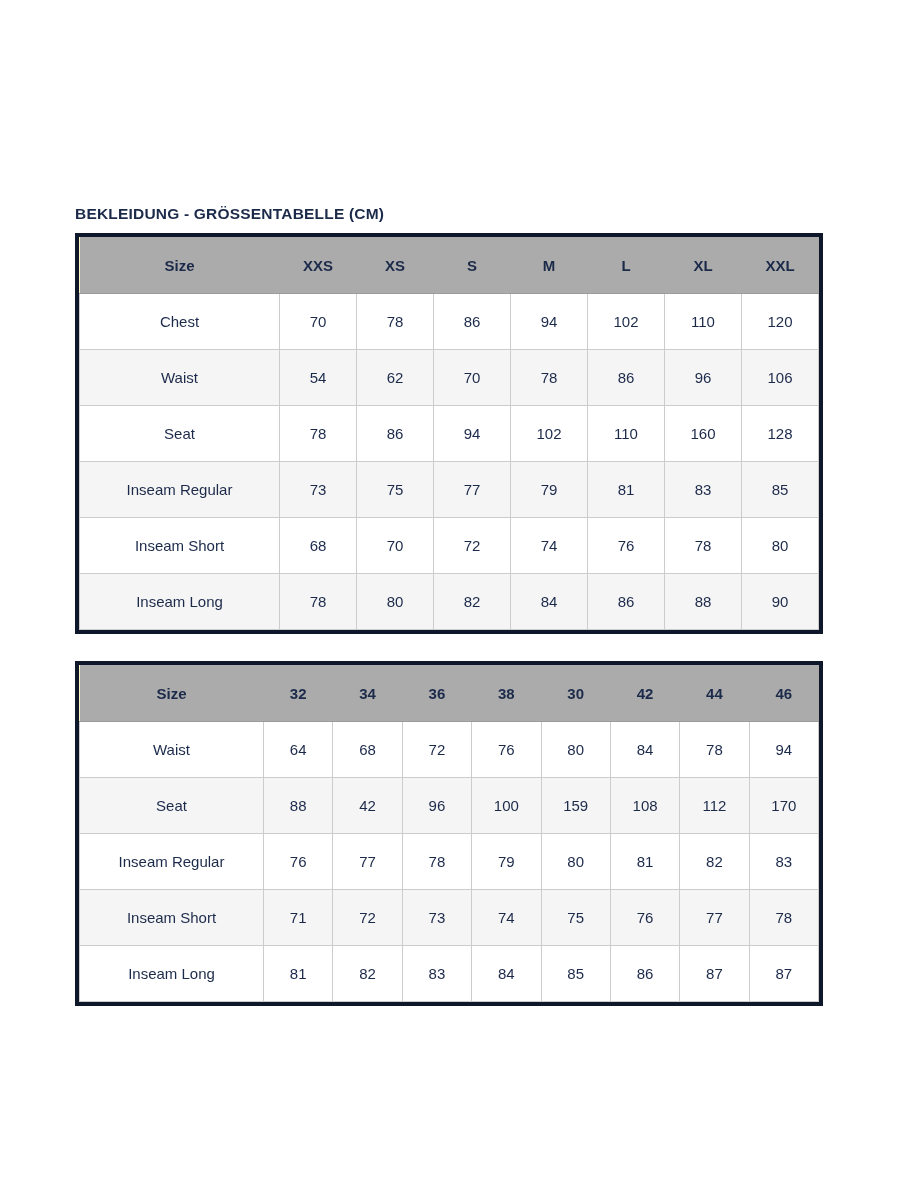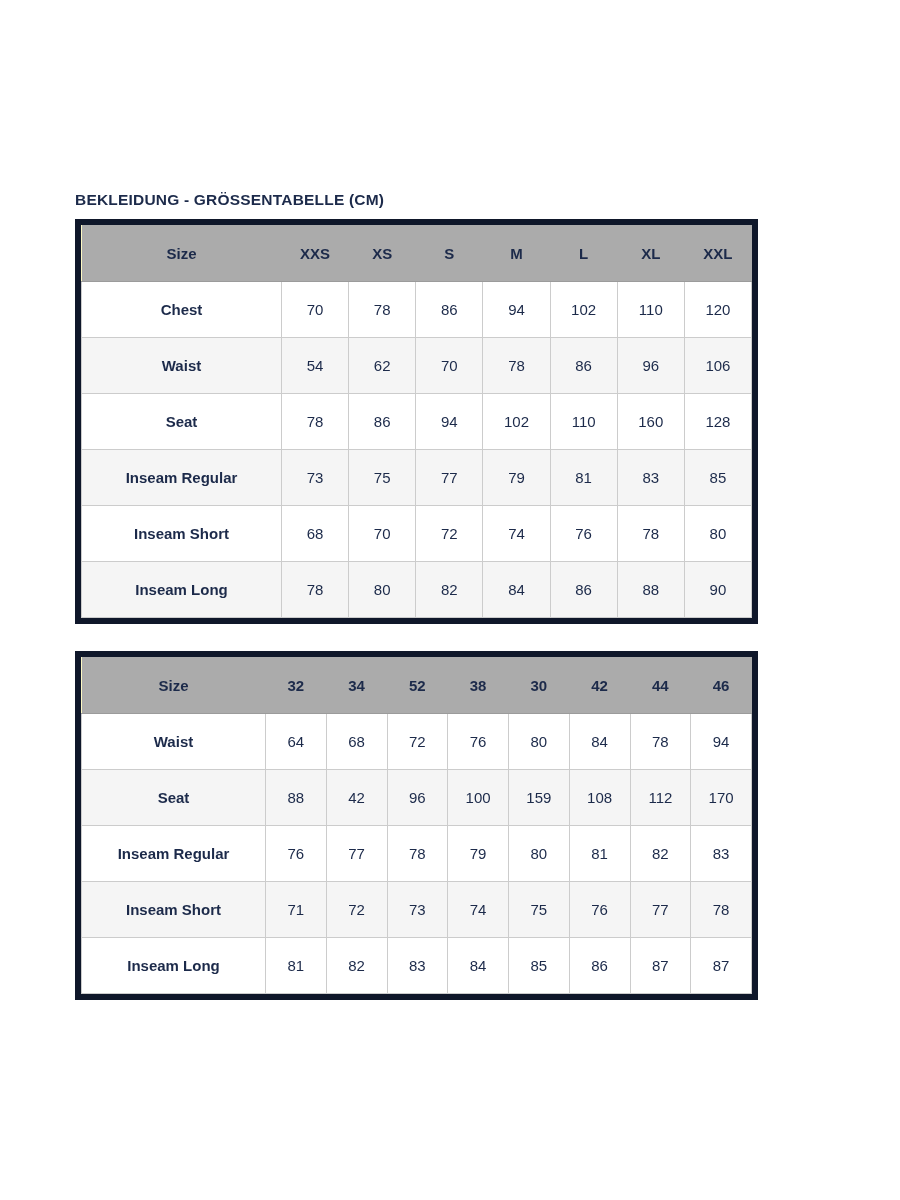--- a/index.html
+++ b/index.html
@@ -12,33 +12,33 @@
   }
   .page {
     position: relative;
     width: 900px;
     height: 1200px;
     overflow: hidden;
   }
   .content {
     position: absolute;
     left: 75px;
-    top: 192px;
-    width: 683px;
+    top: 206px;
+    width: 748px;
   }
   .page-title {
     font-size: 15.5px;
     font-weight: 700;
     color: #1c2a4a;
     letter-spacing: 0.2px;
     line-height: 16px;
     margin: 0 0 11px 0;
   }
   .table-wrap {
-    border: 6px solid #0f172a;
+    border: 4px solid #0f172a;
     background: #fef9c3;
   }
   .table-wrap.second {
     margin-top: 27px;
   }
   table.size-table {
     border-collapse: collapse;
     table-layout: fixed;
     width: 100%;
   }
@@ -56,21 +56,21 @@
   table.size-table td {
     height: 55px;
     font-size: 15px;
     font-weight: 400;
     color: #1c2a4a;
     text-align: center;
     border: 1px solid #cccccc;
     padding: 0;
   }
   table.size-table td.row-label {
-    font-weight: 700;
+    font-weight: 400;
   }
   table.size-table tbody tr:nth-child(even) td {
     background: #f5f5f5;
   }
   table.size-table tbody tr:nth-child(odd) td {
     background: #ffffff;
   }
   
   .t1 col.label-col { width: 200px; }
   .t2 col.label-col { width: 184px; }
@@ -183,21 +183,21 @@
             <col>
             <col>
             <col>
             <col>
         </colgroup>
         <thead>
           <tr>
             <th>Size</th>
             <th>32</th>
             <th>34</th>
-            <th>52</th>
+            <th>36</th>
             <th>38</th>
             <th>30</th>
             <th>42</th>
             <th>44</th>
             <th>46</th>
           </tr>
         </thead>
         <tbody>
           <tr>
             <td class="row-label">Waist</td>

